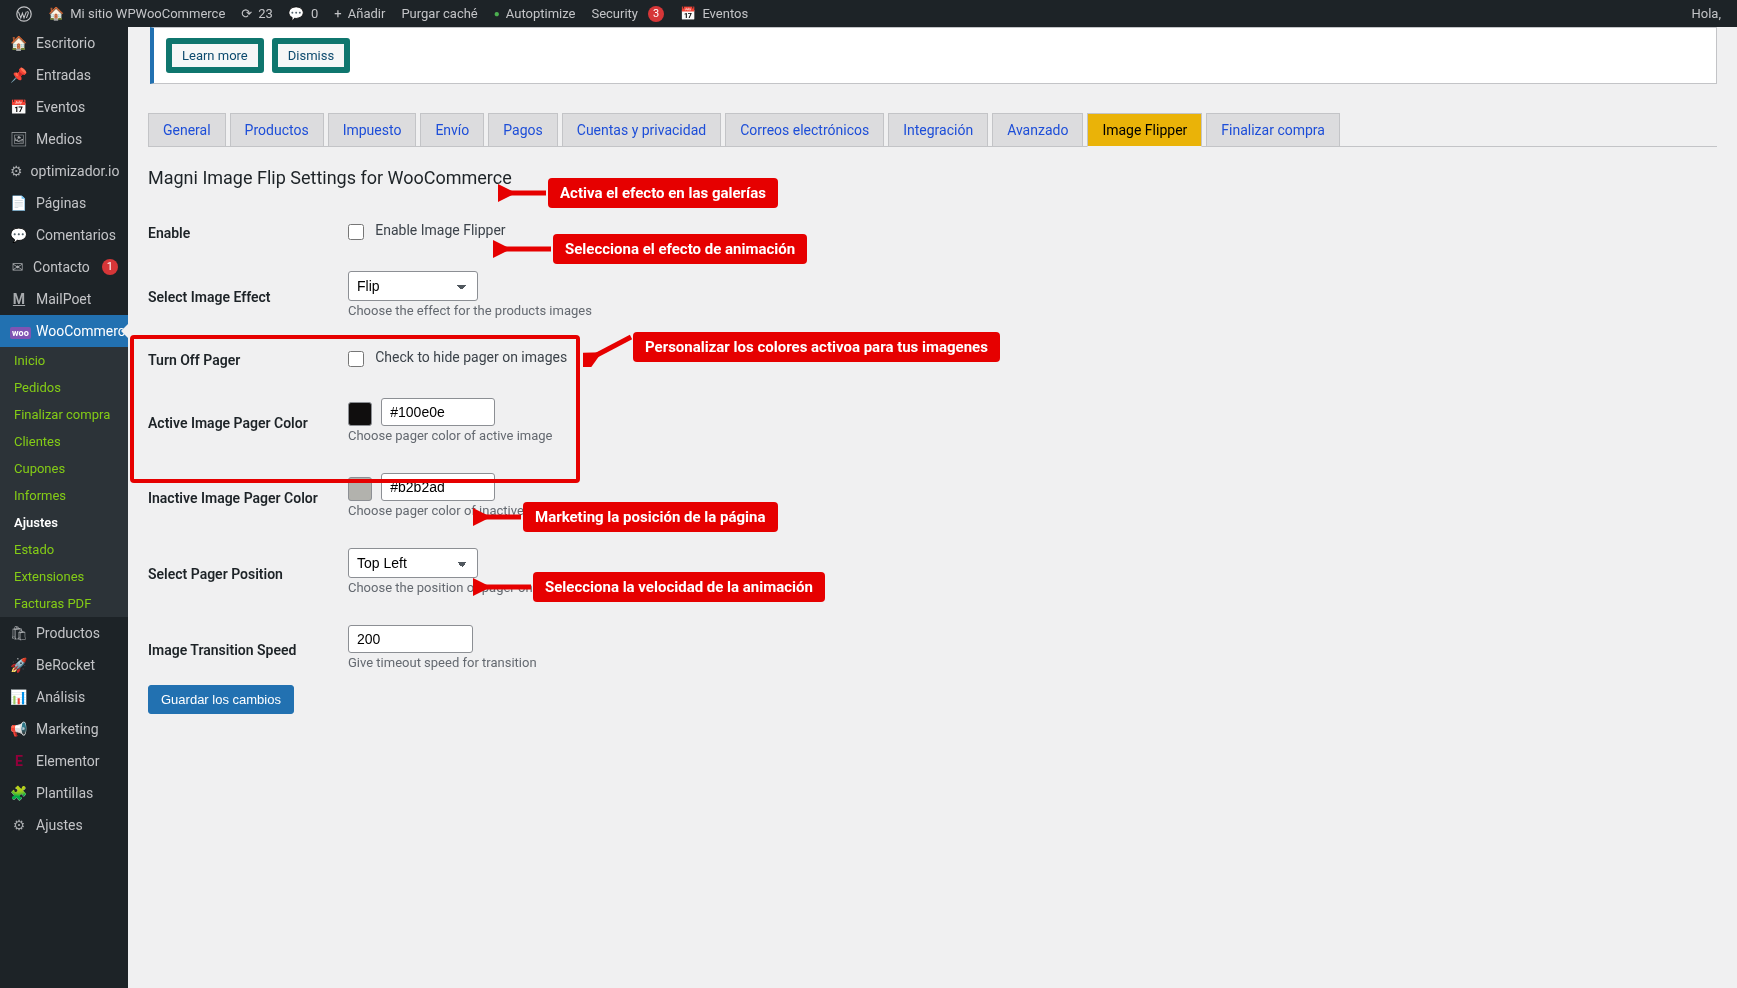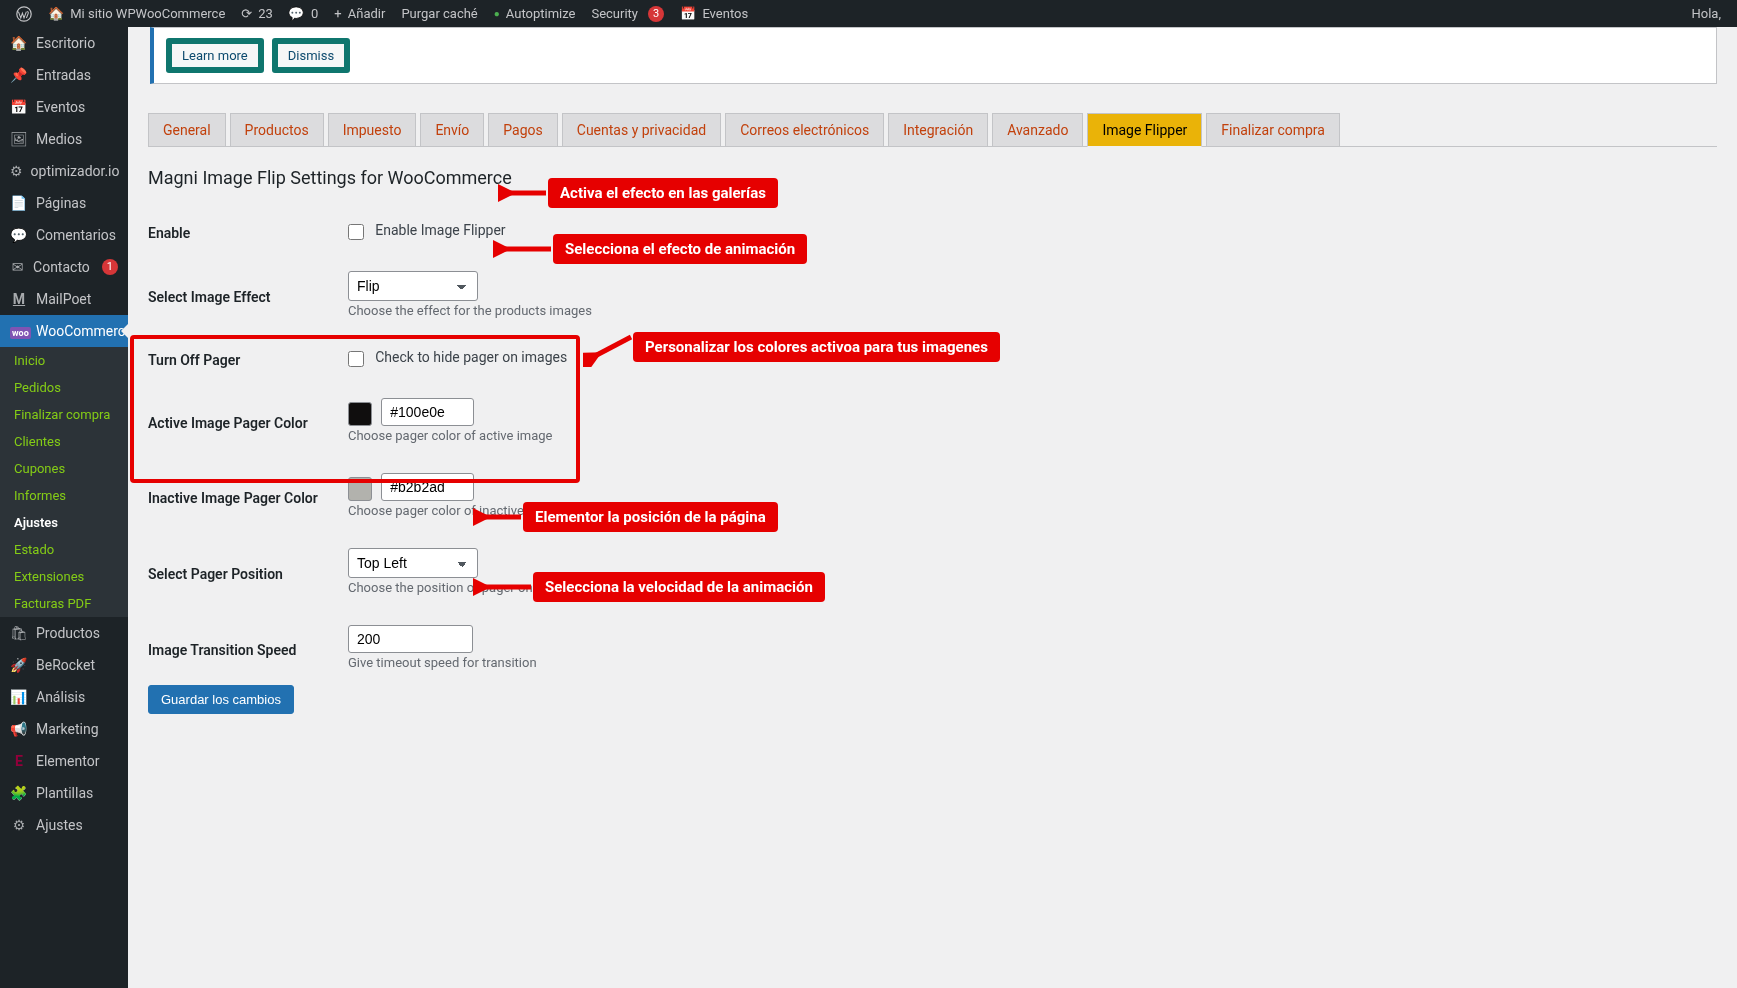--- a/index.html
+++ b/index.html
@@ -25,35 +25,35 @@
   .woo-icon { background:#7f54b3; color:#fff; font-size:9px; padding:1px 2px; border-radius:2px; font-weight:700; }
   
   
   .wrap { margin-left: 128px; margin-top: 27px; padding: 0 20px 40px 20px; position: relative; }
   
   .notice { border: 1px solid #c3c4c7; border-left: 4px solid #2271b1; background: #fff; padding: 10px 12px; margin: 0 0 20px 2px; display:flex; gap:8px; }
   .notice a.button { border:6px solid #0f766e; color:#0c4a6e; background:#f6f7f7; padding:4px 10px; border-radius:3px; font-size:13px; text-decoration:none; cursor:pointer; }
   
   
   .nav-tab-wrapper { margin: 0 0 20px 0; padding-top: 9px; border-bottom: 1px solid #c3c4c7; }
-  .nav-tab { display: inline-block; padding: 8px 14px; margin: 0 4px -1px 0; background: #dcdcde; border: 1px solid #c3c4c7; border-bottom: none; font-size: 14px; color: #c2410c; cursor: pointer; }
+  .nav-tab { display: inline-block; padding: 8px 14px; margin: 0 4px -1px 0; background: #dcdcde; border: 1px solid #c3c4c7; border-bottom: none; font-size: 14px; color: #1d4ed8; cursor: pointer; }
   .nav-tab.active { background: #eab308; border-bottom: 1px solid #f0f0f1; color: #000; }
   
   h2.section-title { font-size: 18px; font-weight: 400; color: #1d2327; margin: 0 0 18px 0; }
   
   
   .form-table { width: 100%; }
   .form-row { display: flex; align-items: center; padding: 15px 0; }
   .form-row .th { width: 200px; font-weight: 600; color: #1d2327; font-size: 14px; padding-top: 4px; flex-shrink:0; }
   .form-row .td { flex: 1; }
   .form-row .td .desc { color: #646970; font-size: 13px; margin-top: 2px; }
   .form-row input[type="checkbox"] { width: 16px; height: 16px; margin-right: 8px; vertical-align: middle; }
   .form-row label.cb-label { font-size: 14px; color: #3c434a; }
   select.reg { width: 130px; height: 30px; border: 1px solid #8c8f94; border-radius: 3px; padding: 0 24px 0 8px; background: #fff; font-size: 14px; appearance: none; background-image: linear-gradient(45deg, transparent 50%, #50575e 50%), linear-gradient(135deg, #50575e 50%, transparent 50%); background-position: calc(100% - 15px) 13px, calc(100% - 10px) 13px; background-size: 5px 5px; background-repeat: no-repeat; }
-  input.reg-text { width: 93px; height: 28px; border: 1px solid #8c8f94; border-radius: 3px; padding: 0 8px; font-size: 14px; }
+  input.reg-text { width: 114px; height: 28px; border: 1px solid #8c8f94; border-radius: 3px; padding: 0 8px; font-size: 14px; }
   input.num-text { width: 125px; height: 28px; border: 1px solid #8c8f94; border-radius: 3px; padding: 0 8px; font-size: 14px; }
   .color-swatch { width: 24px; height: 24px; border: 1px solid #8c8f94; border-radius: 3px; display: inline-block; vertical-align: middle; margin-right: 6px; }
   
   .button-primary { background: #2271b1; border: 1px solid #2271b1; color: #fff; padding: 6px 12px; border-radius: 3px; font-size: 13px; cursor: pointer; }
   
   
   .red-box { position: absolute; border: 4px solid #e60000; border-radius: 4px; pointer-events: none; }
   
   
   .callout { position: absolute; display: flex; align-items: center; gap: 0; pointer-events: none; }
@@ -294,21 +294,21 @@
   <div class="callout" style="left:455px; top:300px;">
     <svg class="arrow-svg" width="50" height="40">
         <line x1="48" y1="10" x2="10" y2="30" stroke="#e60000" stroke-width="5" marker-end="url(#ah1)"></line>
       </svg>
     <div class="bubble">Personalizar los colores activoa para tus imagenes</div>
   </div>
   <div class="callout" style="left:345px; top:475px;">
     <svg class="arrow-svg" width="50" height="20">
         <line x1="48" y1="10" x2="8" y2="10" stroke="#e60000" stroke-width="5" marker-end="url(#ah1)"></line>
       </svg>
-    <div class="bubble">Elementor la posición de la página</div>
+    <div class="bubble">Marketing la posición de la página</div>
   </div>
   <div class="callout" style="left:345px; top:545px;">
     <svg class="arrow-svg" width="60" height="20">
         <line x1="58" y1="10" x2="8" y2="10" stroke="#e60000" stroke-width="5" marker-end="url(#ah1)"></line>
       </svg>
     <div class="bubble">Selecciona la velocidad de la animación</div>
   </div>
 
 </div>
 

